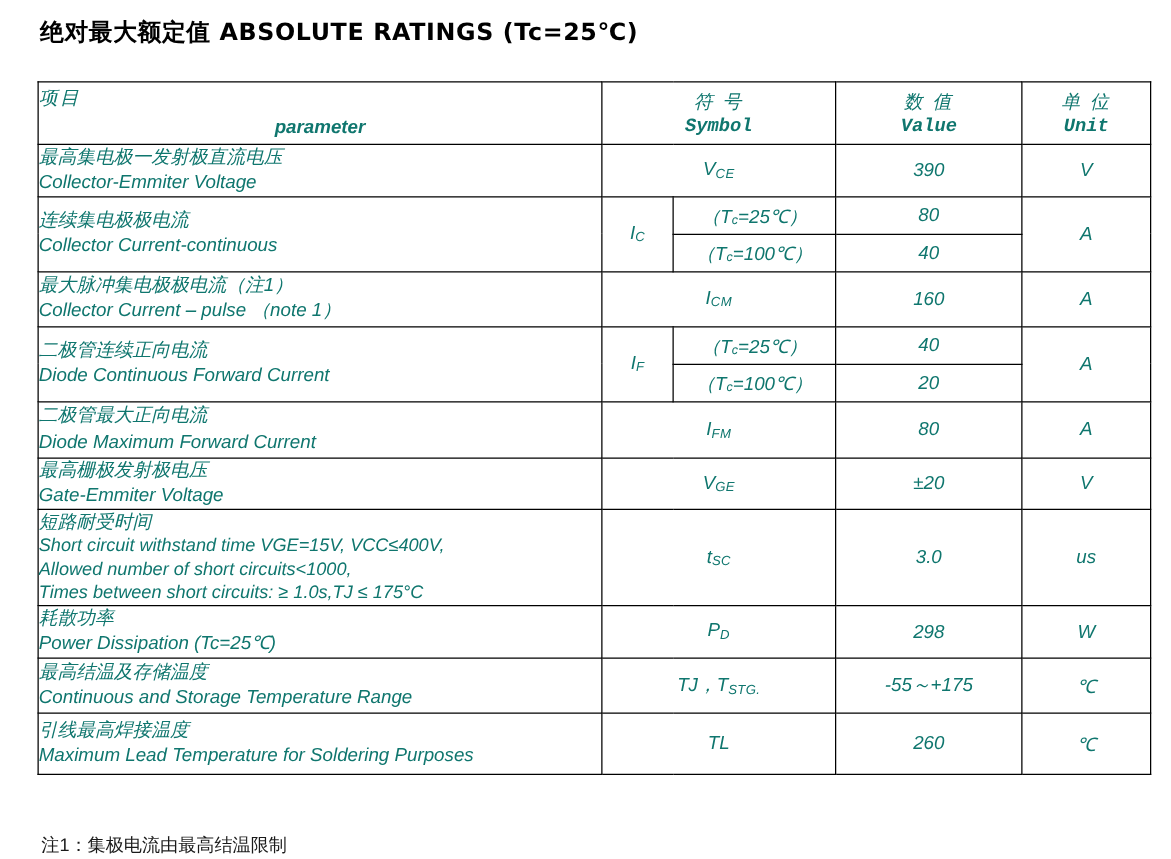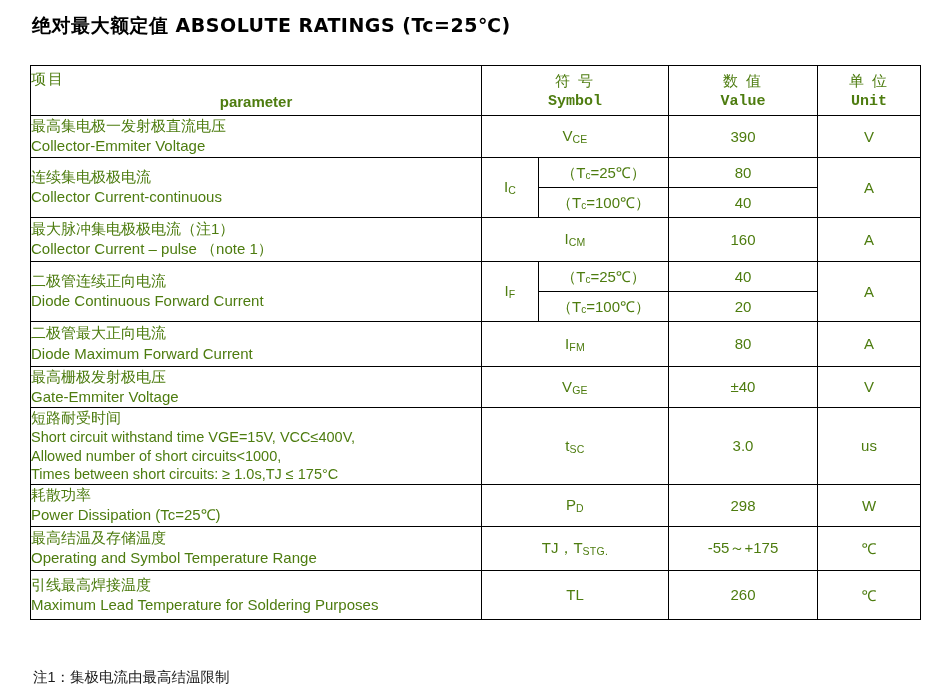--- a/index.html
+++ b/index.html
@@ -18,21 +18,22 @@
     font-weight: bold; font-size: 19px; letter-spacing: 0.5px;
     color: #000;
     white-space: nowrap;
   }
 
   table.ratings {
     position: absolute; left: 30px; top: 65px;
     border-collapse: collapse;
     table-layout: fixed;
     width: 890px;
-    color: #4d7c0f;
+    color: #0f766e;
+    font-style: italic;
   }
   table.ratings td {
     border: 1px solid #000;
     padding: 0;
     font-size: 15px;
     vertical-align: middle;
     overflow: hidden;
   }
   td.param { text-align: left; padding: 2px 6px 2px 8px; line-height: 1.35; }
   td.center { text-align: center; }
@@ -167,21 +168,21 @@
       <td class="center val">80</td>
       <td class="center unit">A</td>
     </tr>
 
     <tr class="h41">
       <td class="param">
         <div class="zh-line">最高栅极发射极电压</div>
         <div class="en-line">Gate-Emmiter Voltage</div>
       </td>
       <td class="center sym" colspan="2"><span>V</span><sub>GE</sub></td>
-      <td class="center val">±40</td>
+      <td class="center val">±20</td>
       <td class="center unit">V</td>
     </tr>
 
     <tr class="h68">
       <td class="param">
         <div class="zh-line">短路耐受时间</div>
         <div class="en-lines">
           <div>Short circuit withstand time VGE=15V, VCC≤400V,</div>
           <div>Allowed number of short circuits&lt;1000,</div>
           <div>Times between short circuits: ≥ 1.0s,TJ ≤ 175°C</div>
@@ -198,21 +199,21 @@
         <div class="en-line">Power Dissipation (Tc=25℃)</div>
       </td>
       <td class="center sym" colspan="2"><span>P</span><sub>D</sub></td>
       <td class="center val">298</td>
       <td class="center unit">W</td>
     </tr>
 
     <tr class="h45">
       <td class="param">
         <div class="zh-line">最高结温及存储温度</div>
-        <div class="en-line">Operating and Symbol Temperature Range</div>
+        <div class="en-line">Continuous and Storage Temperature Range</div>
       </td>
       <td class="center sym" colspan="2"><span>TJ，T</span><sub>STG.</sub></td>
       <td class="center val">-55～+175</td>
       <td class="center unit">℃</td>
     </tr>
 
     <tr class="h50">
       <td class="param">
         <div class="zh-line">引线最高焊接温度</div>
         <div class="en-line">Maximum Lead Temperature for Soldering Purposes</div>

